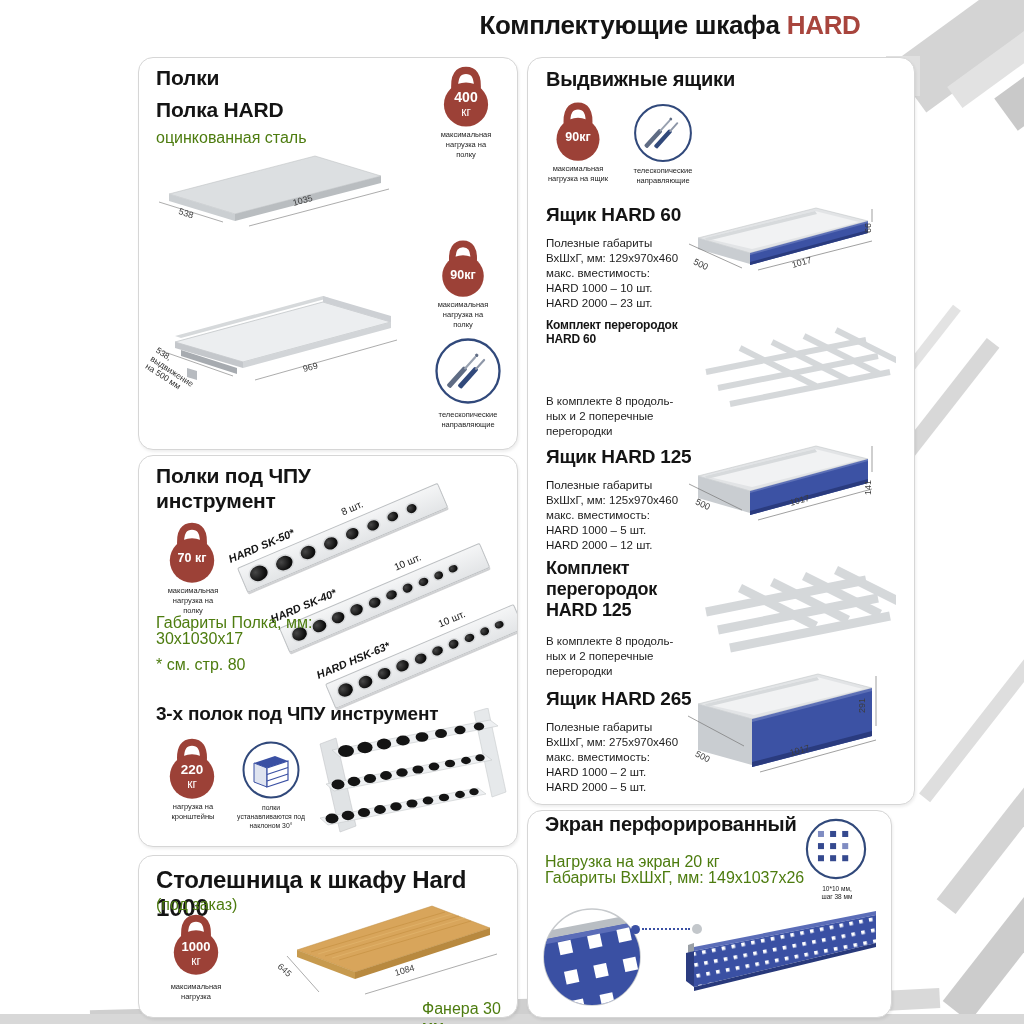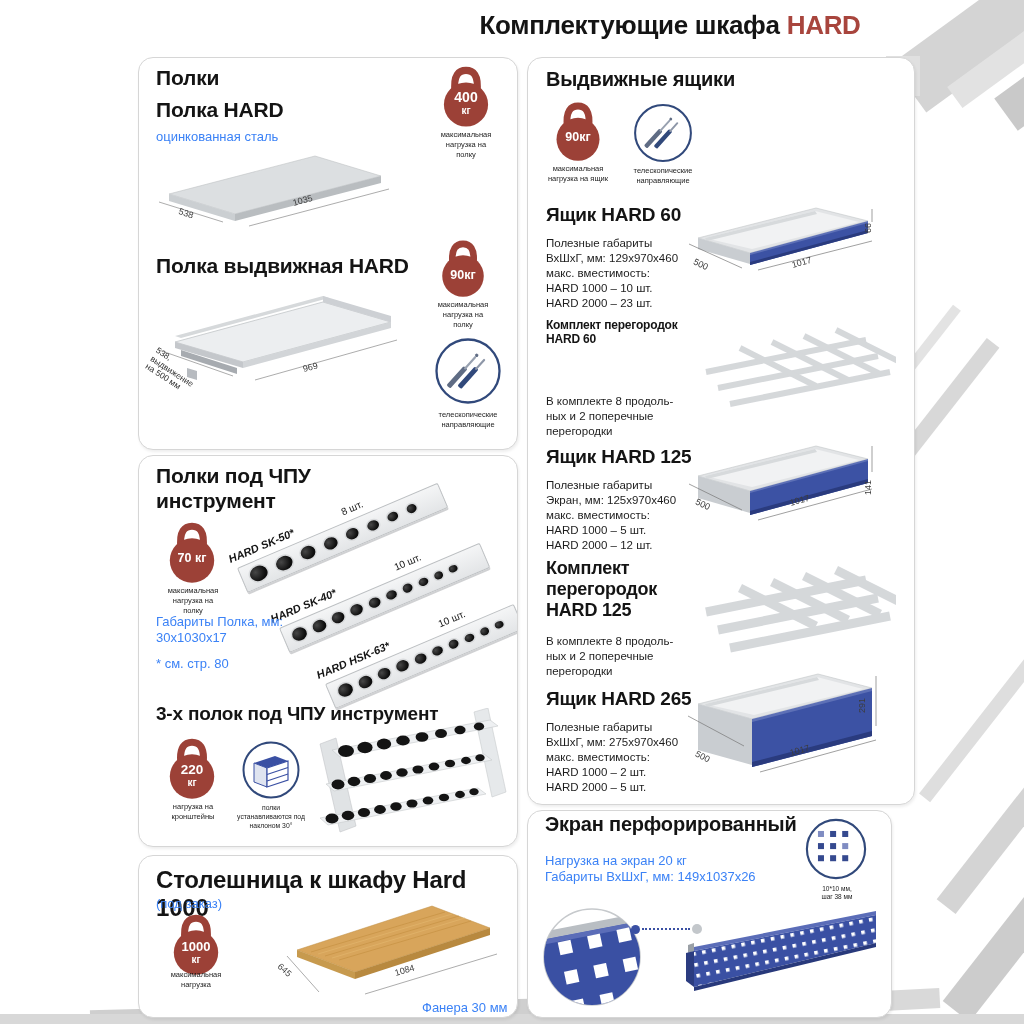--- a/index.html
+++ b/index.html
@@ -5,29 +5,29 @@
   html,body{margin:0;padding:0}
   #stage{position:relative;width:1024px;height:1024px;background:#ffffff;
          font-family:"Liberation Sans",sans-serif;overflow:hidden;color:#141414}
   .abs{position:absolute}
   .deco{position:absolute;z-index:0}
   .panel{position:absolute;background:#fff;border:1.5px solid #d6d6d6;border-radius:15px;
          box-shadow:1px 2px 3px rgba(0,0,0,.07);z-index:2}
   .page-title{position:absolute;z-index:1;font-weight:bold;font-size:26px;letter-spacing:-.3px;text-align:center;white-space:nowrap}
   .page-title .brand{color:#a8453d;margin-left:7px}
   .h1{position:absolute;font-weight:bold;font-size:21px;letter-spacing:-.2px;line-height:1.18}
-  .txt12{position:absolute;font-size:13px;color:#3b82f6}
+  .txt12{position:absolute;font-size:16px;color:#4d7c0f}
   .spec{position:absolute;font-size:11.5px;line-height:15px;color:#1d1d1d}
   .spec span{display:block}
   .cap{position:absolute;font-size:7.5px;line-height:1.3;text-align:center;color:#1c1c1c}
   .dim{position:absolute;font-size:9px;color:#3c3c3c;white-space:nowrap;transform-origin:0 50%}
   .kb{position:absolute}
   .kb svg{position:absolute;left:0;top:0;width:100%;height:100%}
   .kb-label{position:absolute;left:0;width:100%;text-align:center;color:#fff;font-weight:bold;line-height:1}
-  .kb-unit{display:block;font-size:10px;margin-top:1px;font-weight:bold}
+  .kb-unit{display:block;font-size:12px;margin-top:1px;font-weight:normal}
   .circ{position:absolute}
   .cnc-strip{position:absolute;transform-origin:0 0}
   .cnc-name{position:absolute;left:-4px;top:-17px;font-size:11px;font-weight:bold;font-style:italic;white-space:nowrap}
   .cnc-qty{position:absolute;top:-16px;font-size:10px;white-space:nowrap}
   .cnc-bar{display:flex;align-items:center;height:25px;border:1px solid #bdc0c3;border-radius:2px;
            background:linear-gradient(#f4f5f6,#e3e5e7);box-shadow:0 2px 0 rgba(151,154,157,.45)}
   .hole{flex:none;border-radius:50%;background:radial-gradient(circle at 35% 35%,#474747,#0e0e0e 65%);
         box-shadow:0 0 0 1.5px #d9dbdd}
   .dotline{position:absolute;border-top:2px dotted #3a50a3}
   .dot{position:absolute;border-radius:50%}
@@ -71,21 +71,20 @@
 
     <div class="kb" style="left:302px;top:8px;width:50px;height:62px">
       <svg viewBox="0 0 60 74">
           <path d="M17 32 C14 10 22 5 30 5 C38 5 46 10 43 32" fill="none" stroke="#9c4137" stroke-width="8.5"></path>
           <circle cx="30" cy="46" r="26.5" fill="#9c4137"></circle>
         </svg>
       <div class="kb-label" style="top:37%"><span style="font-size:14px">400</span><span class="kb-unit">кг</span></div>
     </div>
     <div class="cap" style="left:297px;top:72px;width:60px">максимальная нагрузка на полку</div>
 
-    <div class="h1" style="left:17px;top:196px">Полка выдвижная HARD</div>
 
     <svg class="abs" style="left:12px;top:222px" width="255" height="150" viewBox="0 0 255 150">
       <polygon points="24,62 172,22 240,42 92,82" fill="#eceef0" stroke="#c2c5c8" stroke-width="0.8"></polygon>
       <polygon points="24,56 172,16 178,18 30,58" fill="#d6d9db"></polygon>
       <polygon points="172,16 240,36 240,42 172,22" fill="#cdd0d4"></polygon>
       <polygon points="92,82 240,42 240,48 92,88" fill="#d2d5d8"></polygon>
       <polygon points="24,62 92,82 92,88 24,68" fill="#c4c7cb"></polygon>
       <polygon points="30,70 86,88 86,94 30,76" fill="#a7abb0"></polygon>
       <polygon points="36,88 46,91 46,100 36,97" fill="#b7bbc0"></polygon>
       <line x1="8" y1="70" x2="82" y2="96" stroke="#888" stroke-width="0.7"></line>
@@ -250,21 +249,21 @@
     <div class="h1" style="left:17px;top:10px;font-size:24px">Столешница к шкафу Hard 1000</div>
     <div class="txt12" style="left:17px;top:40px">(под заказ)</div>
 
     <div class="kb" style="left:30px;top:58px;width:54px;height:62px">
       <svg viewBox="0 0 60 74">
           <path d="M17 32 C14 10 22 5 30 5 C38 5 46 10 43 32" fill="none" stroke="#9c4137" stroke-width="8.5"></path>
           <circle cx="30" cy="46" r="26.5" fill="#9c4137"></circle>
         </svg>
       <div class="kb-label" style="top:38%"><span style="font-size:13px">1000</span><span class="kb-unit">кг</span></div>
     </div>
-    <div class="cap" style="left:20px;top:114px;width:74px">максимальная нагрузка</div>
+    <div class="cap" style="left:20px;top:126px;width:74px">максимальная нагрузка</div>
 
     <svg class="abs" style="left:118px;top:36px" width="250" height="112" viewBox="0 0 250 112">
       <polygon points="40,58 175,14 233,36 98,80" fill="#d8a55b" stroke="#bf8f45" stroke-width="0.5"></polygon>
       <path d="M54 60 L188 20 M68 64 L202 24 M82 68 L214 29" stroke="#c69243" stroke-width="1" fill="none" opacity="0.7"></path>
       <path d="M61 62 L195 22 M75 66 L208 26" stroke="#e2b76e" stroke-width="0.8" fill="none" opacity="0.8"></path>
       <polygon points="98,80 233,36 233,43 98,87" fill="#b8893f"></polygon>
       <polygon points="40,58 98,80 98,87 40,65" fill="#c79a4e"></polygon>
       <line x1="30" y1="64" x2="62" y2="100" stroke="#888" stroke-width="0.7"></line>
       <line x1="108" y1="102" x2="240" y2="62" stroke="#888" stroke-width="0.7"></line>
     </svg>
@@ -337,21 +336,21 @@
         <line x1="44" y1="24" x2="120" y2="62"></line>
           <line x1="76" y1="18" x2="152" y2="56"></line>
           <line x1="108" y1="12" x2="184" y2="50"></line>
           <line x1="140" y1="6" x2="208" y2="40"></line>
       </g>
     </svg>
 
     <div class="h1" style="left:18px;top:388px;font-size:19px">Ящик HARD 125</div>
     <div class="spec" style="left:18px;top:420px">
       <span>Полезные габариты</span>
-      <span>Экран, мм: 125х970х460</span>
+      <span>ВхШхГ, мм: 125х970х460</span>
       <span>макс. вместимость:</span>
       <span>HARD 1000 – 5 шт.</span>
       <span>HARD 2000 – 12 шт.</span>
     </div>
     <svg class="abs" style="left:158px;top:376px" width="190" height="110" viewBox="0 0 190 110">
       <polygon points="12,42 130,12 182,25 64,57" fill="#e2e4e6" stroke="#c3c6c8" stroke-width="0.6"></polygon>
       <polygon points="19,42 129,15 173,26 66,53" fill="#f1f2f3"></polygon>
       <polygon points="19,42 129,15 131,18 21,45" fill="#d7dadc"></polygon>
       <polygon points="64,57 182,25 182,28 64,60" fill="#5d70b6"></polygon>
       <polygon points="64,59 182,27 182,49 64,81" fill="#3c52a4"></polygon>

